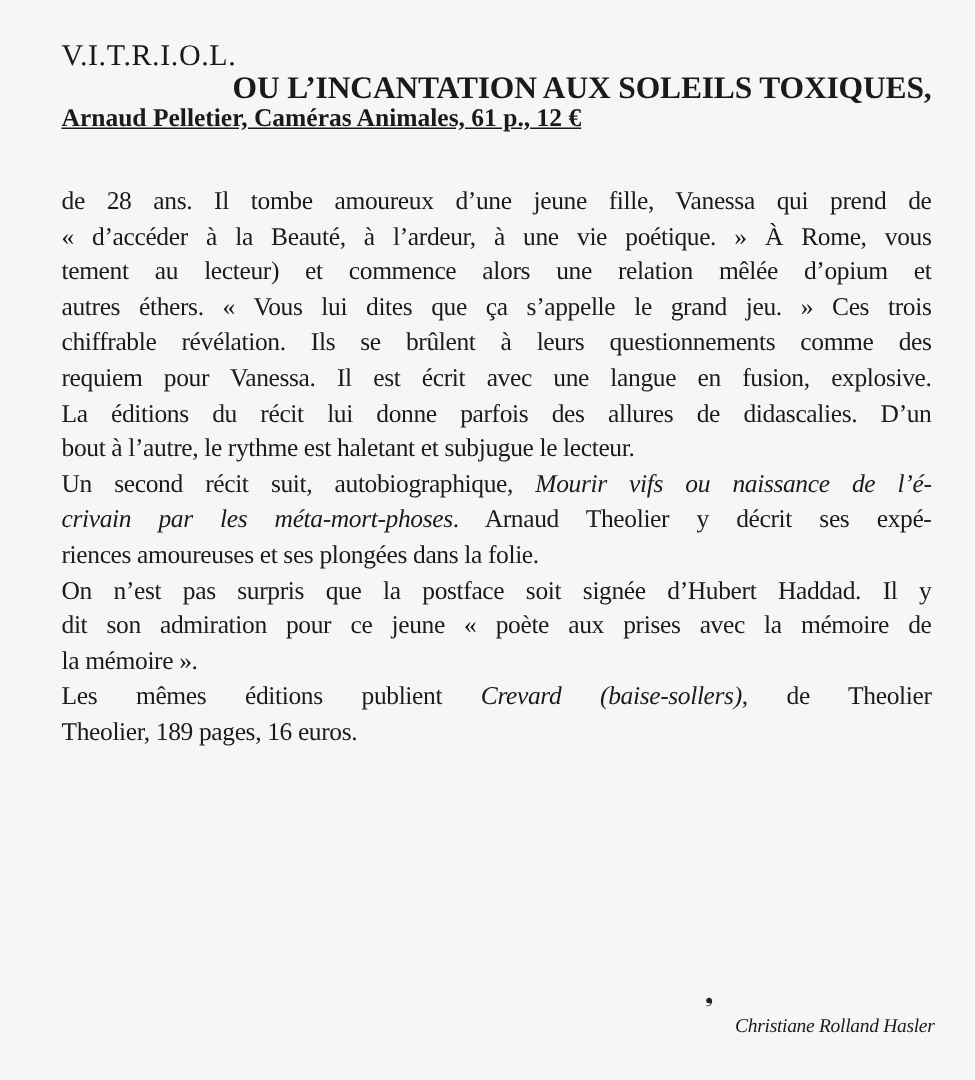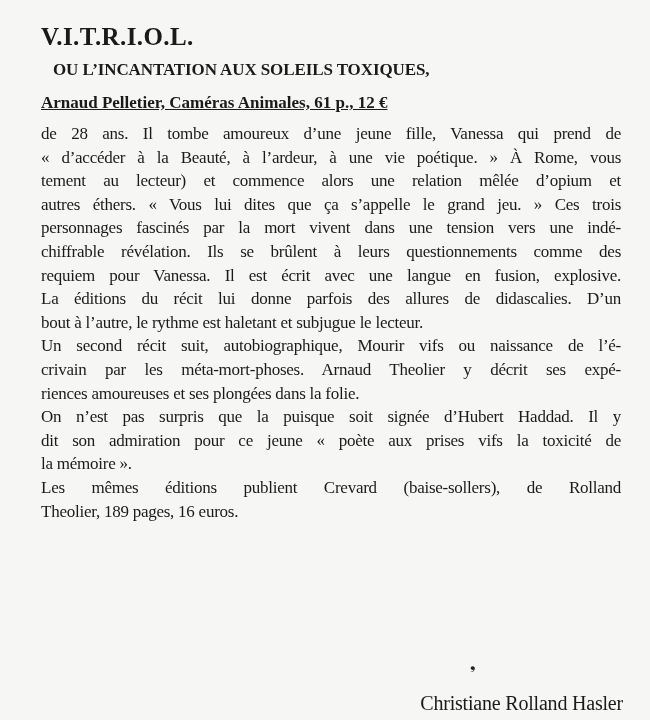--- a/index.html
+++ b/index.html
@@ -6,67 +6,66 @@
   body {
     width: 650px; height: 720px; overflow: hidden;
     background: #f6f6f4;
     color: #1a1a1a;
     font-family: "Liberation Serif", "DejaVu Serif", serif;
     position: relative;
   }
   .page { position: absolute; left: 0; top: 0; width: 650px; height: 720px; }
   .header { position: absolute; left: 41px; top: 26px; width: 580px; }
   .title {
-    font-weight: bold; font-size: 25px; line-height: 22px; letter-spacing: 0.4px;
+    font-weight: normal; font-size: 20px; line-height: 22px; letter-spacing: 0.4px;
     margin: 0;
   }
   .subtitle {
-    font-weight: bold; font-size: 17px; line-height: 20px; margin: 12px; letter-spacing: -0.1px;
+    font-weight: bold; font-size: 21px; line-height: 20px; margin: 0; letter-spacing: -0.1px; text-align: right;
   }
   .meta {
     font-weight: bold; font-size: 17px; line-height: 22px; margin: 0; text-decoration: underline;
   }
   .body {
     position: absolute; left: 41px; top: 122px; width: 580px;
     font-size: 17px; line-height: 23.6px; letter-spacing: -0.25px;
   }
   .line { display: block; white-space: nowrap; text-align: justify; text-align-last: justify; }
   .line.last { text-align-last: left; }
-  .it { }
+  .it { font-style: italic; }
   .signature {
-    position: absolute; right: 27px; top: 692px;
-    font-size: 20px; letter-spacing: -0.2px;
+    position: absolute; right: 27px; top: 676px;
+    font-style: italic; font-size: 13px; letter-spacing: -0.2px;
   }
   .mark { position: absolute; left: 470px; top: 657px; font-size: 14px; color: #222; }
 </style>
 </head>
 <body>
 
 <div class="page">
   <div class="header">
     <h1 class="title">V.I.T.R.I.O.L.</h1>
     <h2 class="subtitle">OU L’INCANTATION AUX SOLEILS TOXIQUES,</h2>
     <p class="meta">Arnaud Pelletier, Caméras Animales,  61 p., 12 €</p>
   </div>
 
   <div class="body" id="body">
       <span class="line"><span>de 28 ans. Il tombe amoureux d’une jeune fille, Vanessa qui prend de</span></span>
       <span class="line"><span>«  d’accéder à la Beauté, à l’ardeur, à une vie poétique. » À Rome, vous</span></span>
       <span class="line"><span>tement au lecteur) et commence alors une relation mêlée d’opium et</span></span>
       <span class="line"><span>autres éthers. « Vous lui dites que ça s’appelle le grand jeu. » Ces trois</span></span>
-      <span class="line"><span>personnages fascinés par la mort vivent dans une tension vers une indé-</span></span>
       <span class="line"><span>chiffrable révélation. Ils se brûlent à leurs questionnements comme des</span></span>
       <span class="line"><span>requiem pour Vanessa. Il est écrit avec une langue en fusion, explosive.</span></span>
       <span class="line"><span>La éditions du récit lui donne parfois des allures de didascalies. D’un</span></span>
       <span class="line last"><span>bout à l’autre, le rythme est haletant et subjugue le lecteur.</span></span>
       <span class="line"><span>Un second récit suit, autobiographique, </span><span class="it">Mourir vifs ou naissance de l’é-</span></span>
       <span class="line"><span class="it">crivain par les méta-mort-phoses</span><span>. Arnaud Theolier y décrit ses expé-</span></span>
       <span class="line last"><span>riences amoureuses et ses plongées dans la folie.</span></span>
-      <span class="line"><span>On n’est pas surpris que la puisque soit signée d’Hubert Haddad. Il y</span></span>
-      <span class="line"><span>dit son admiration pour ce jeune « poète aux prises vifs la toxicité de</span></span>
+      <span class="line"><span>On n’est pas surpris que la postface soit signée d’Hubert Haddad. Il y</span></span>
+      <span class="line"><span>dit son admiration pour ce jeune « poète aux prises avec la mémoire de</span></span>
       <span class="line last"><span>la mémoire ».</span></span>
-      <span class="line"><span>Les mêmes éditions publient </span><span class="it">Crevard (baise-sollers)</span><span>, de Rolland</span></span>
+      <span class="line"><span>Les mêmes éditions publient </span><span class="it">Crevard (baise-sollers)</span><span>, de Theolier</span></span>
       <span class="line last"><span>Theolier, 189 pages, 16 euros.</span></span>
     </div>
 
   <span class="mark">❟</span>
   <div class="signature">Christiane Rolland Hasler</div>
 </div>
 
 </body></html>

